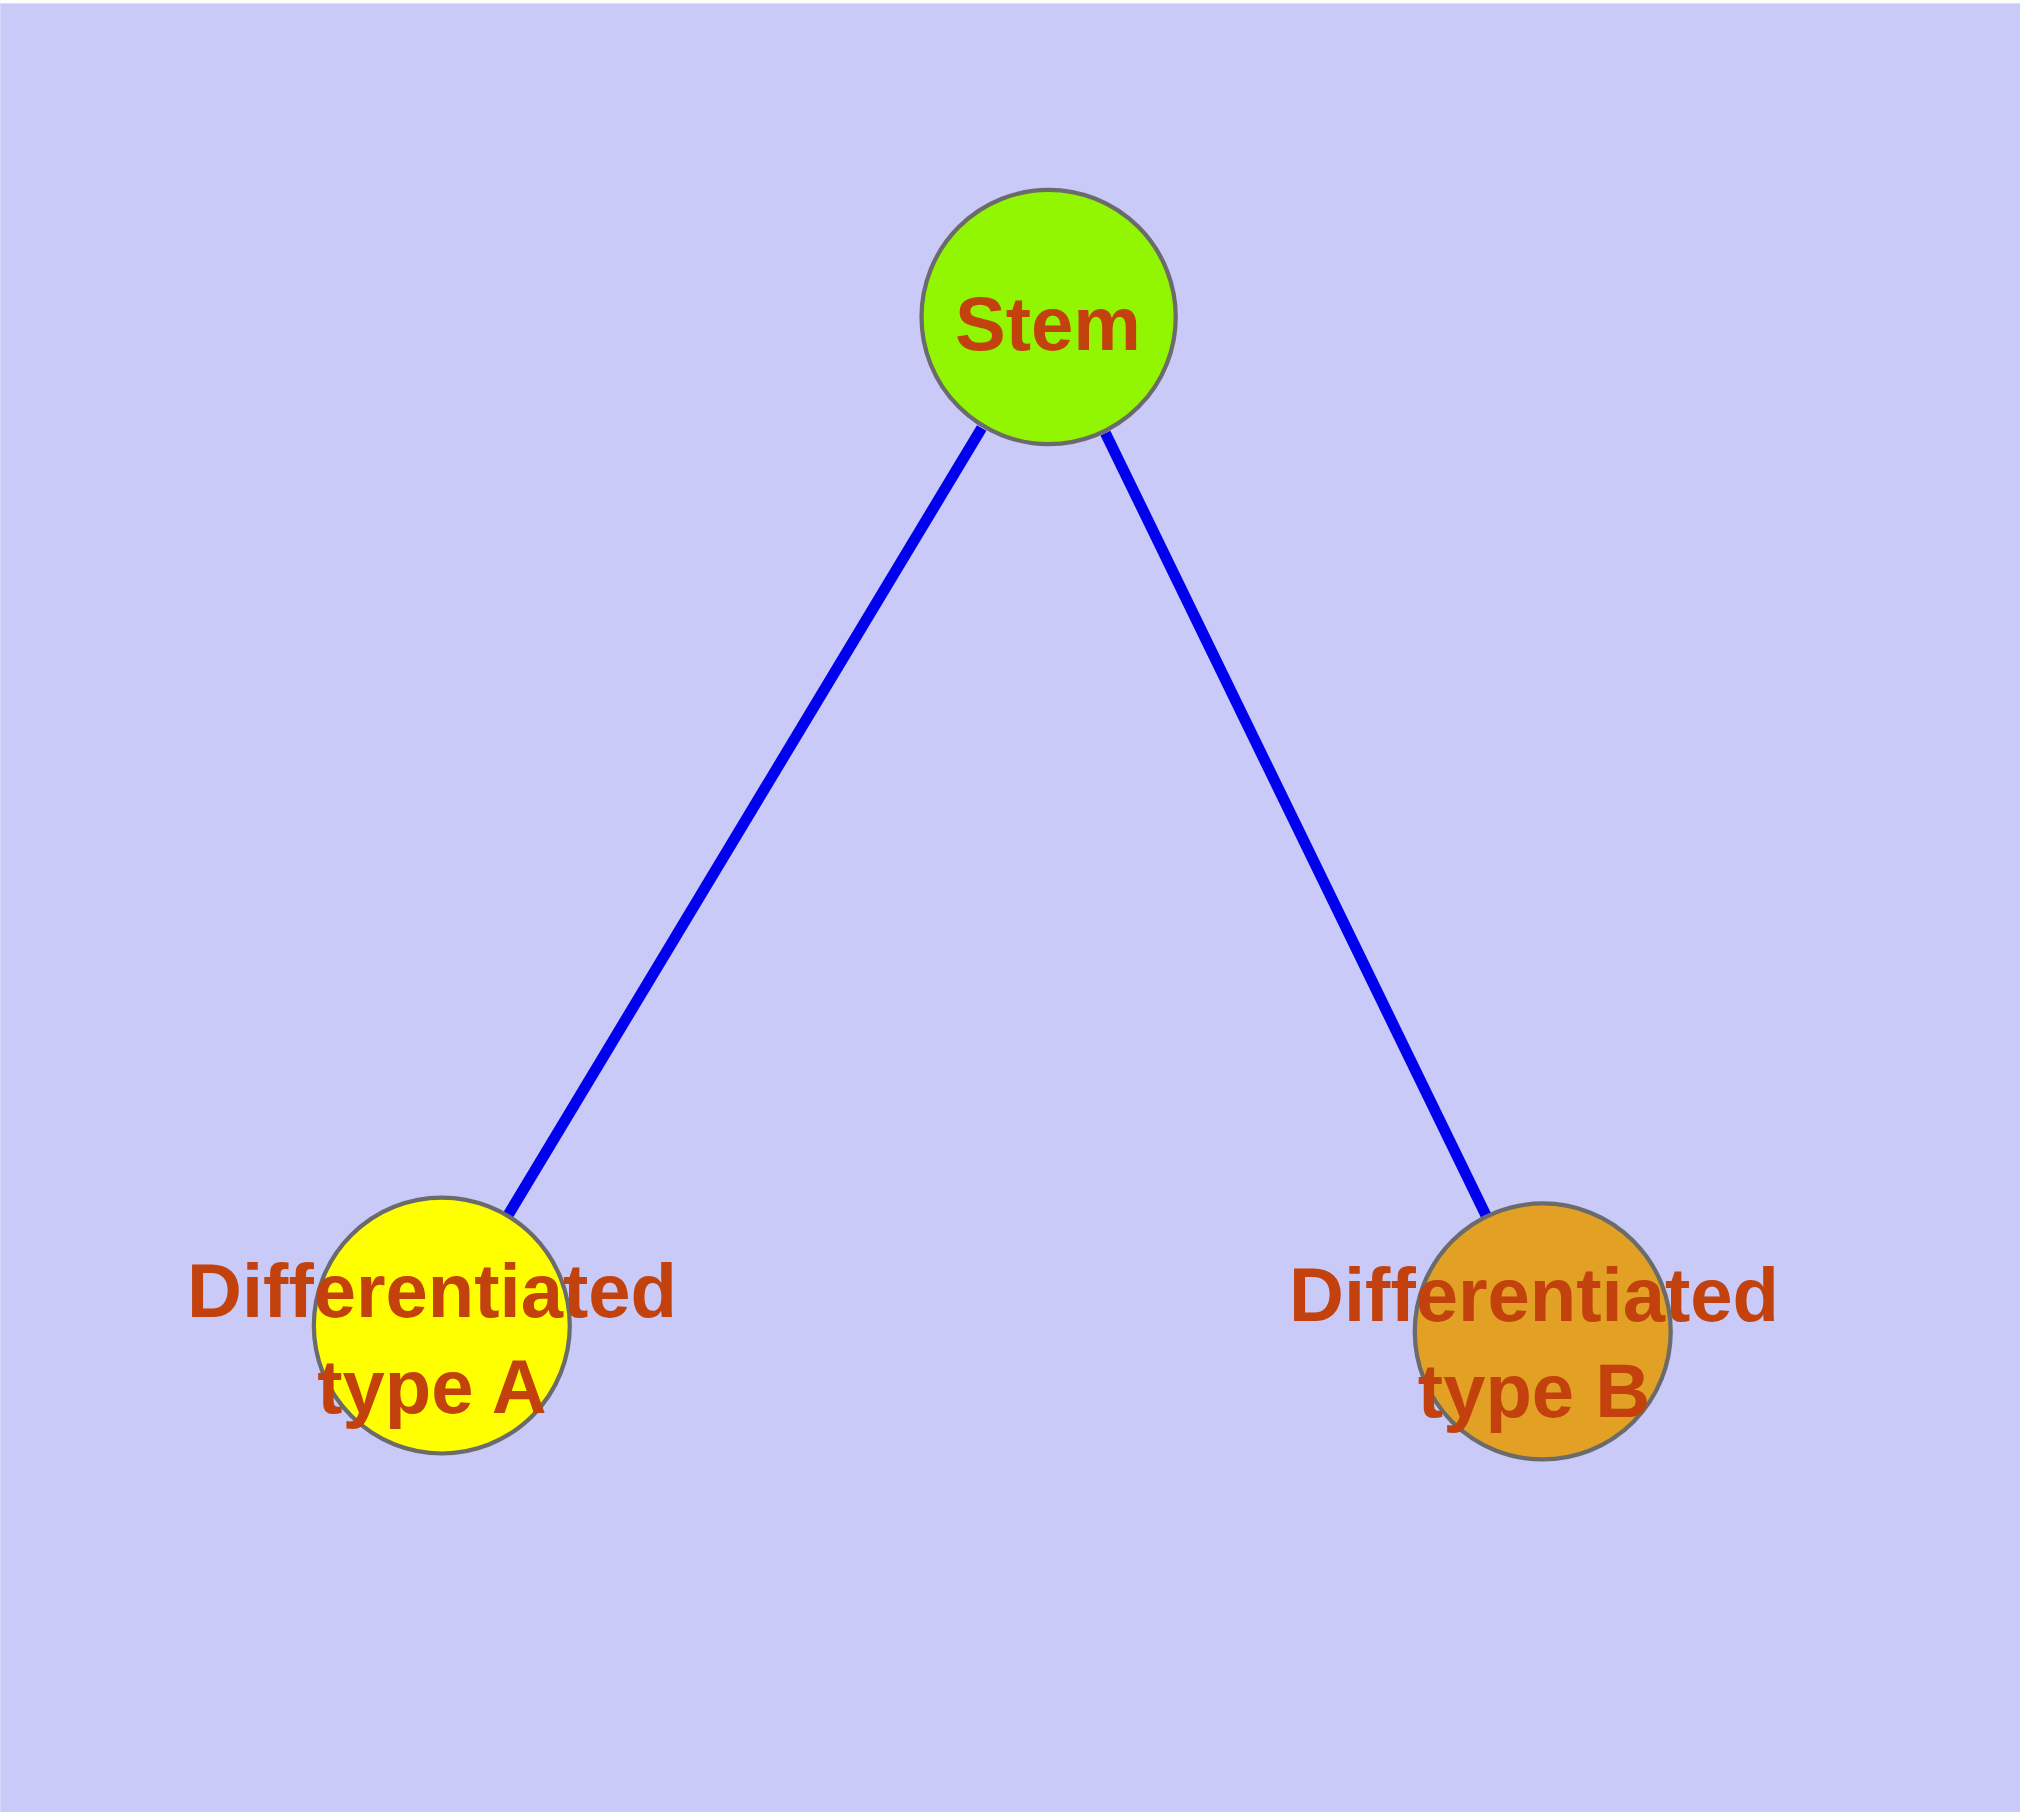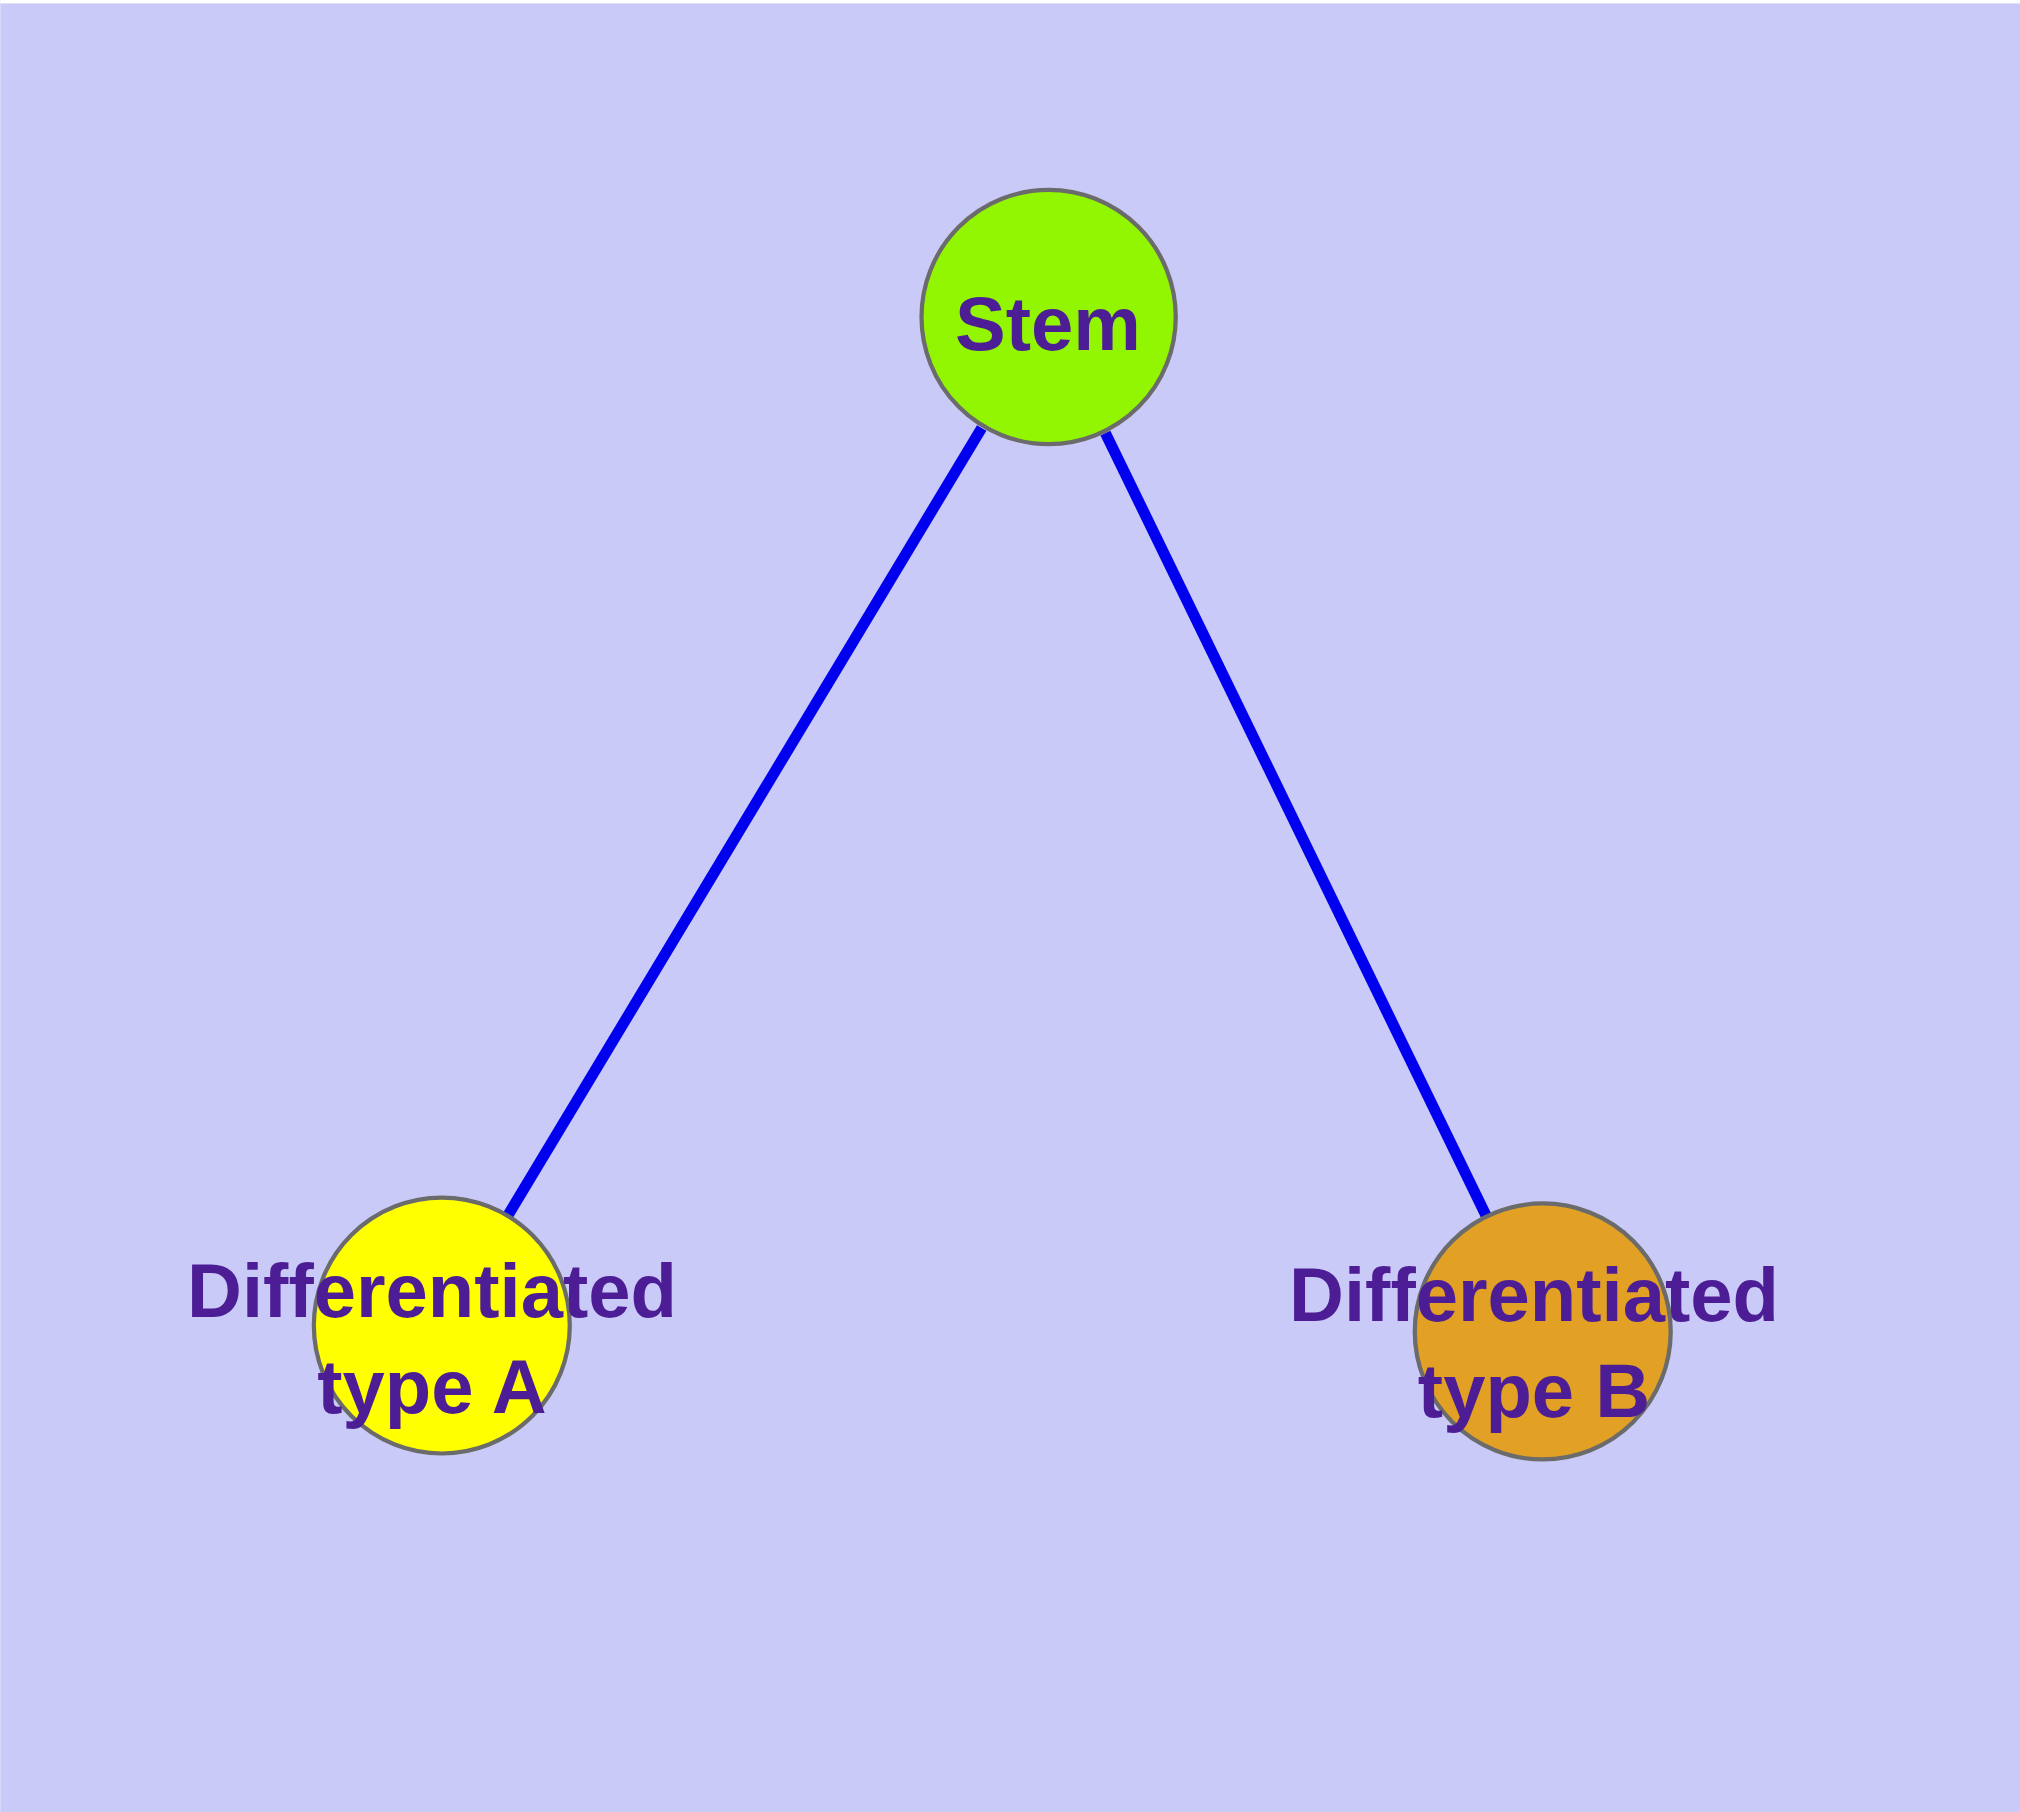--- a/index.html
+++ b/index.html
@@ -34,21 +34,21 @@
   }
   .node-circle {
     stroke-width: 5px;
   }
   .node-label {
     position: absolute;
     transform: translate(-50%, -50%);
     font-weight: 700;
     font-size: 76px;
     line-height: 1.26;
-    color: #4c1d95;
+    color: #c2410c;
     white-space: pre-line;
     text-align: center;
     pointer-events: none;
   }
   #label-stem   { left: 1048px; top: 324px;  }
   #label-diff-a { left: 432px;  top: 1339px; }
   #label-diff-b { left: 1534px; top: 1343px; }
 </style>
 </head>
 <body>

